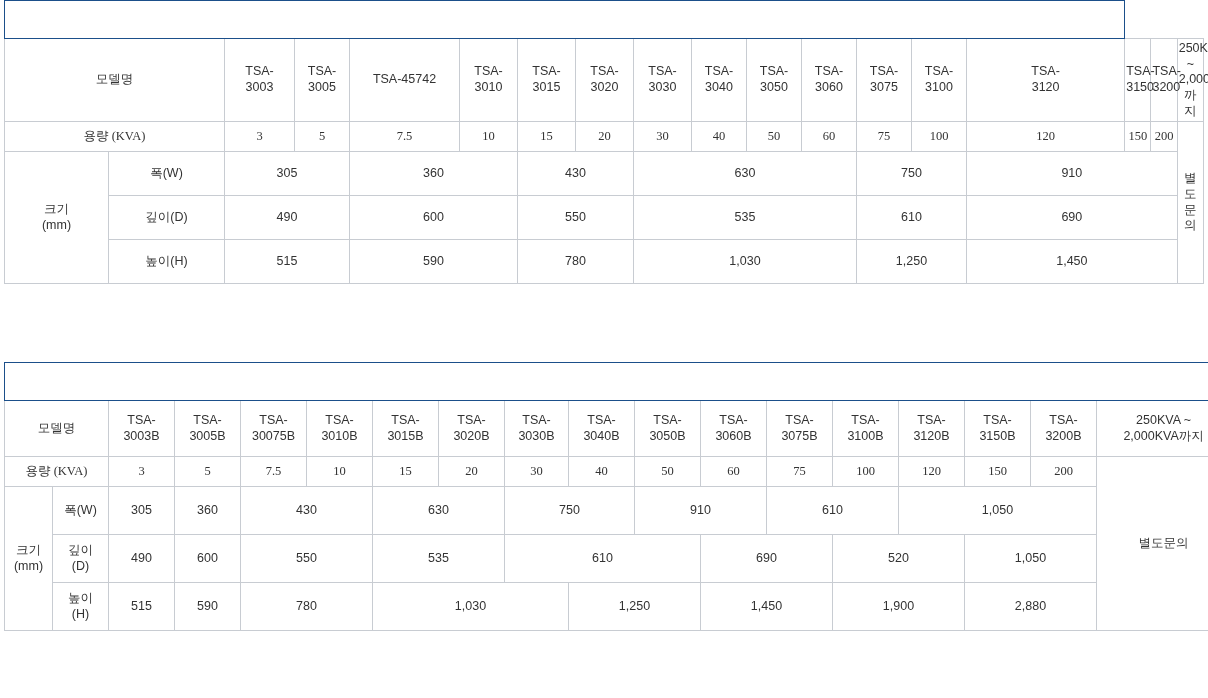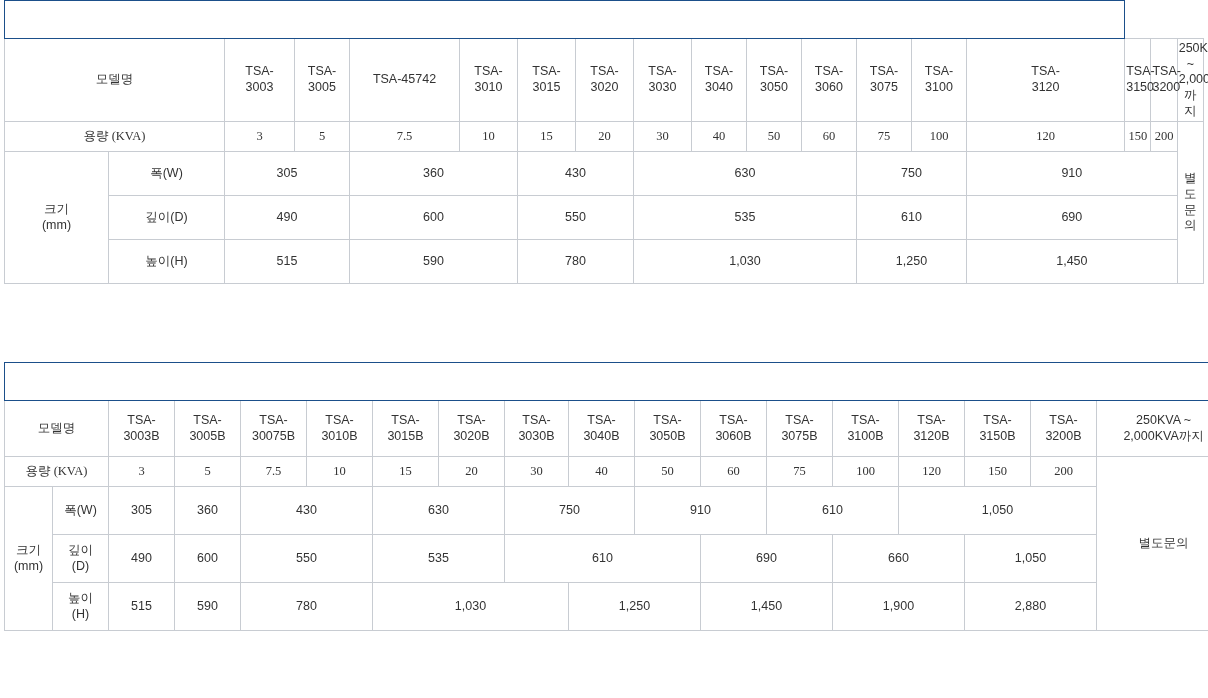--- a/index.html
+++ b/index.html
@@ -257,21 +257,21 @@
           <td class="rowlabel">
             <span>깊이</span><br>
             <span>(D)</span>
           </td>
           <td>490</td>
           <td>600</td>
           <td colspan="2">550</td>
           <td colspan="2">535</td>
           <td colspan="3">610</td>
           <td colspan="2">690</td>
-          <td colspan="2">660</td>
+          <td colspan="2">520</td>
           <td colspan="2">1,050</td>
         </tr>
         <tr class="dim-row-b">
           <td class="rowlabel">
             <span>높이</span><br>
             <span>(H)</span>
           </td>
           <td>515</td>
           <td>590</td>
           <td colspan="2">780</td>

